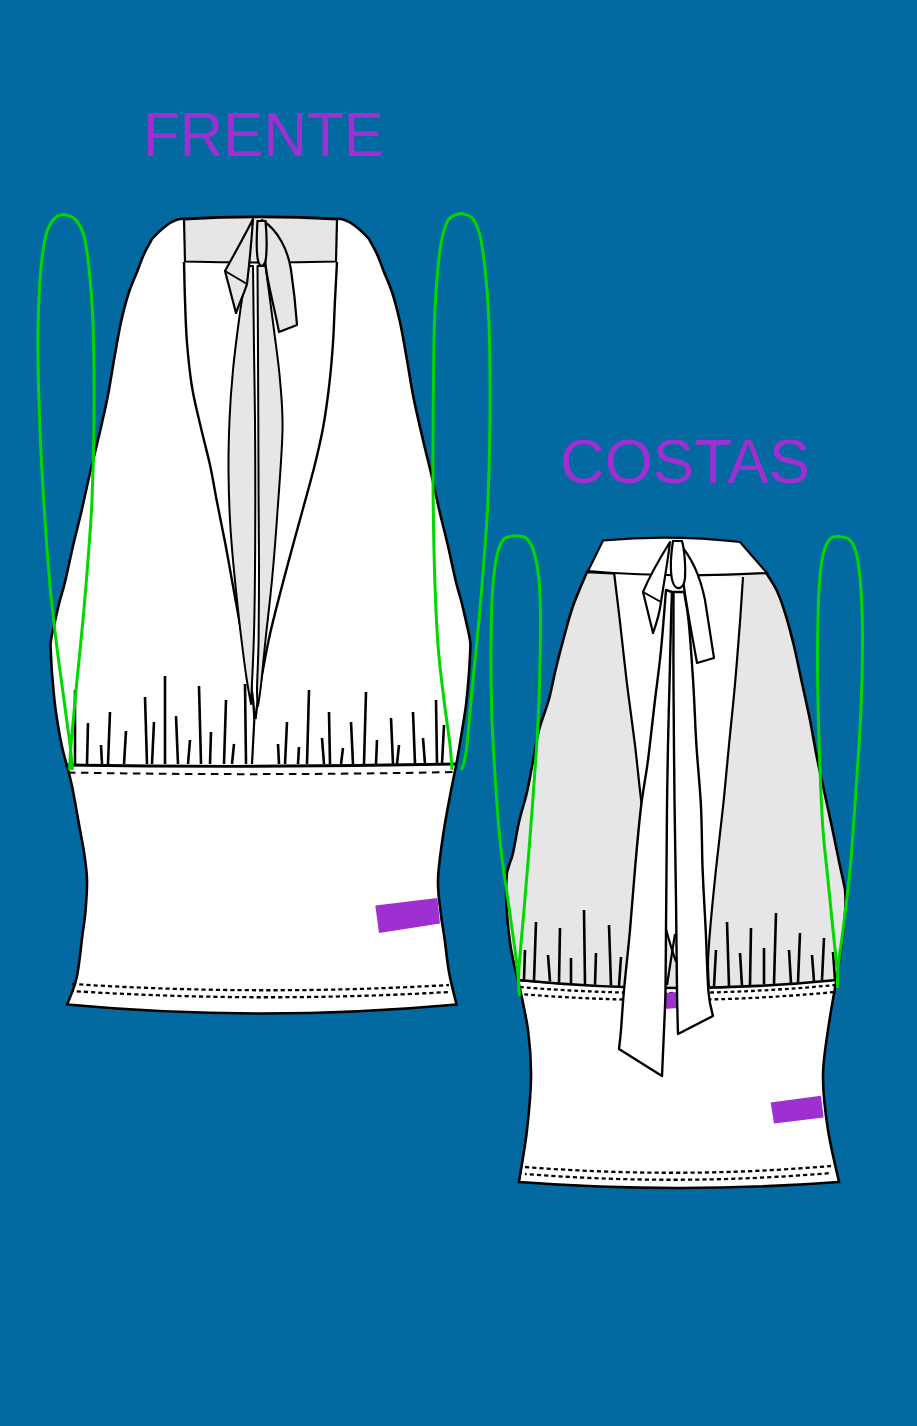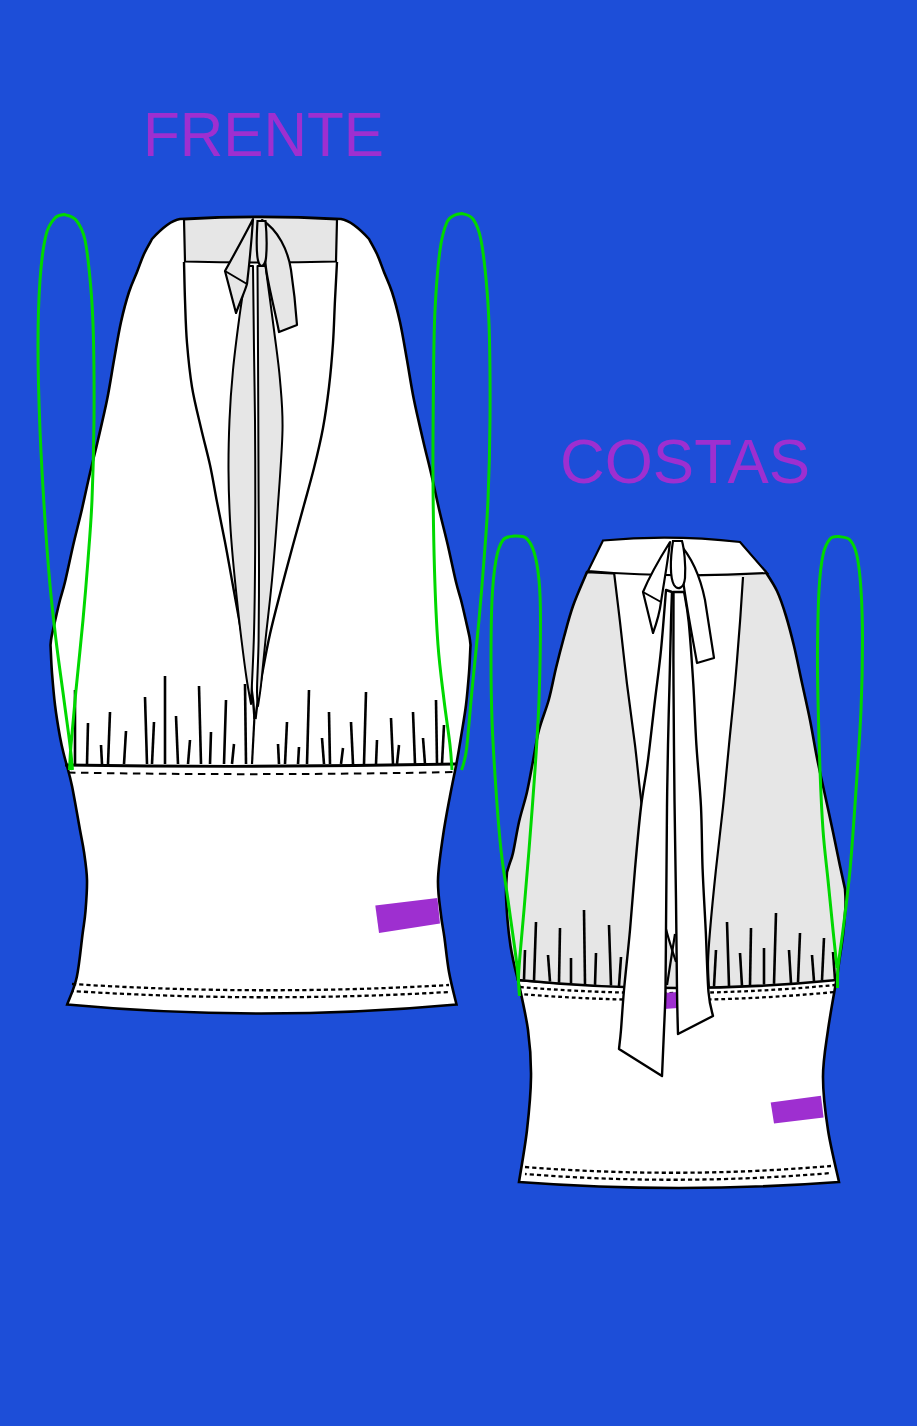--- a/index.html
+++ b/index.html
@@ -1,16 +1,16 @@
 <!DOCTYPE html>
 <html><head>
 <meta charset="utf-8">
 <style>
   html,body{margin:0;padding:0;background:#ffffff;}
-  #stage{position:relative;width:917px;height:1426px;background:#1d4ed8;overflow:hidden;}
+  #stage{position:relative;width:917px;height:1426px;background:#0369a1;overflow:hidden;}
 </style>
 </head>
 <body>
 <div id="stage">
 <svg width="917" height="1426" viewBox="0 0 917 1426">
   <g id="front">
     <path d="M 180,219 Q 260.5,214.5 341,219 C 350,220.5 359,228 369,239 C 370.3,241.5 374.5,248.5 377.0,254.0 C 379.5,259.5 381.5,265.7 384.0,272.0 C 386.5,278.3 389.3,283.7 392.0,292.0 C 394.7,300.3 397.5,310.7 400.0,322.0 C 402.5,333.3 404.7,347.0 407.0,360.0 C 409.3,373.0 411.3,386.7 414.0,400.0 C 416.7,413.3 420.2,427.8 423.0,440.0 C 425.8,452.2 428.3,461.5 431.0,473.0 C 433.7,484.5 436.2,496.8 439.0,509.0 C 441.8,521.2 445.2,533.8 448.0,546.0 C 450.8,558.2 453.8,573.0 456.0,582.0 C 458.2,591.0 459.4,593.8 461.0,600.0 C 462.6,606.2 464.1,612.8 465.5,619.0 C 466.9,625.2 468.7,632.7 469.5,637.0 C 470.3,641.3 470.3,643.7 470.5,645.0 C 470.2,649.7 469.8,663.0 469.0,673.0 C 468.2,683.0 467.3,694.3 466.0,705.0 C 464.7,715.7 462.3,728.7 461.0,737.0 C 459.7,745.3 458.8,750.2 458.0,755.0 C 457.2,759.8 456.3,764.2 456.0,766.0 C 455.0,771.0 452.2,784.3 450.0,796.0 C 447.8,807.7 445.0,822.0 443.0,836.0 C 441.0,850.0 438.3,866.8 438.0,880.0 C 437.7,893.2 439.9,905.3 441.0,915.0 C 442.1,924.7 443.2,928.5 444.5,938.0 C 445.8,947.5 447.0,960.9 449.0,972.0 C 451.0,983.1 455.2,999.1 456.5,1004.5 Q 260.5,1022.5 67.2,1004.5 C 68.8,999.9 74.2,988.9 76.8,977.0 C 79.4,965.1 81.2,944.0 82.7,933.0 C 84.2,922.0 84.8,919.8 85.5,911.0 C 86.2,902.2 87.2,889.8 87.0,880.0 C 86.8,870.2 85.2,860.3 84.0,852.0 C 82.8,843.7 82.0,841.0 80.0,830.0 C 78.0,819.0 74.2,796.7 72.0,786.0 C 69.8,775.3 67.8,769.3 67.0,766.0 C 66.5,764.2 65.2,759.8 64.0,755.0 C 62.8,750.2 61.5,745.3 60.0,737.0 C 58.5,728.7 56.3,715.7 55.0,705.0 C 53.7,694.3 52.8,683.0 52.0,673.0 C 51.2,663.0 50.8,649.7 50.5,645.0 C 50.7,643.7 50.7,641.3 51.5,637.0 C 52.3,632.7 54.1,625.2 55.5,619.0 C 56.9,612.8 58.4,606.2 60.0,600.0 C 61.6,593.8 62.8,591.0 65.0,582.0 C 67.2,573.0 70.2,558.2 73.0,546.0 C 75.8,533.8 79.2,521.2 82.0,509.0 C 84.8,496.8 87.3,484.5 90.0,473.0 C 92.7,461.5 95.2,452.2 98.0,440.0 C 100.8,427.8 104.3,413.3 107.0,400.0 C 109.7,386.7 111.7,373.0 114.0,360.0 C 116.3,347.0 118.5,333.3 121.0,322.0 C 123.5,310.7 126.3,300.3 129.0,292.0 C 131.7,283.7 134.5,278.3 137.0,272.0 C 139.5,265.7 141.5,259.5 144.0,254.0 C 146.5,248.5 150.7,241.5 152.0,239.0 C 162,228 171,220.5 180,219 Z" fill="#ffffff" stroke="#000000" stroke-width="2.6"></path>
     <path d="M 184,219.5 Q 260.5,215 337,219.5 L 336,261.5 Q 260.5,263.5 185,261.5 Z" fill="#e6e6e6" stroke="#000000" stroke-width="2.2"></path>
     <path d="M 184.0,262.0 C 184.2,268.3 184.5,286.5 185.0,300.0 C 185.5,313.5 185.8,328.5 187.0,343.0 C 188.2,357.5 189.7,372.8 192.0,387.0 C 194.3,401.2 198.0,415.0 201.0,428.0 C 204.0,441.0 207.3,452.7 210.0,465.0 C 212.7,477.3 214.5,489.2 217.0,502.0 C 219.5,514.8 222.3,528.0 225.0,542.0 C 227.7,556.0 230.3,571.3 233.0,586.0 C 235.7,600.7 238.3,615.7 241.0,630.0 C 243.7,644.3 247.0,660.3 249.0,672.0 C 251.0,683.7 252.1,692.2 253.0,700.0 C 253.9,707.8 254.2,715.8 254.5,719.0" fill="none" stroke="#000000" stroke-width="2.4"></path>
     <path d="M 337.0,262.0 C 336.7,268.3 335.7,286.5 335.0,300.0 C 334.3,313.5 334.0,328.5 333.0,343.0 C 332.0,357.5 330.7,372.8 329.0,387.0 C 327.3,401.2 325.5,414.5 323.0,428.0 C 320.5,441.5 317.2,455.2 314.0,468.0 C 310.8,480.8 307.5,492.2 304.0,505.0 C 300.5,517.8 296.8,530.8 293.0,545.0 C 289.2,559.2 284.8,575.2 281.0,590.0 C 277.2,604.8 273.2,619.8 270.0,634.0 C 266.8,648.2 264.1,663.5 262.0,675.0 C 259.9,686.5 258.6,695.7 257.5,703.0 C 256.4,710.3 255.8,716.3 255.5,719.0" fill="none" stroke="#000000" stroke-width="2.4"></path>

